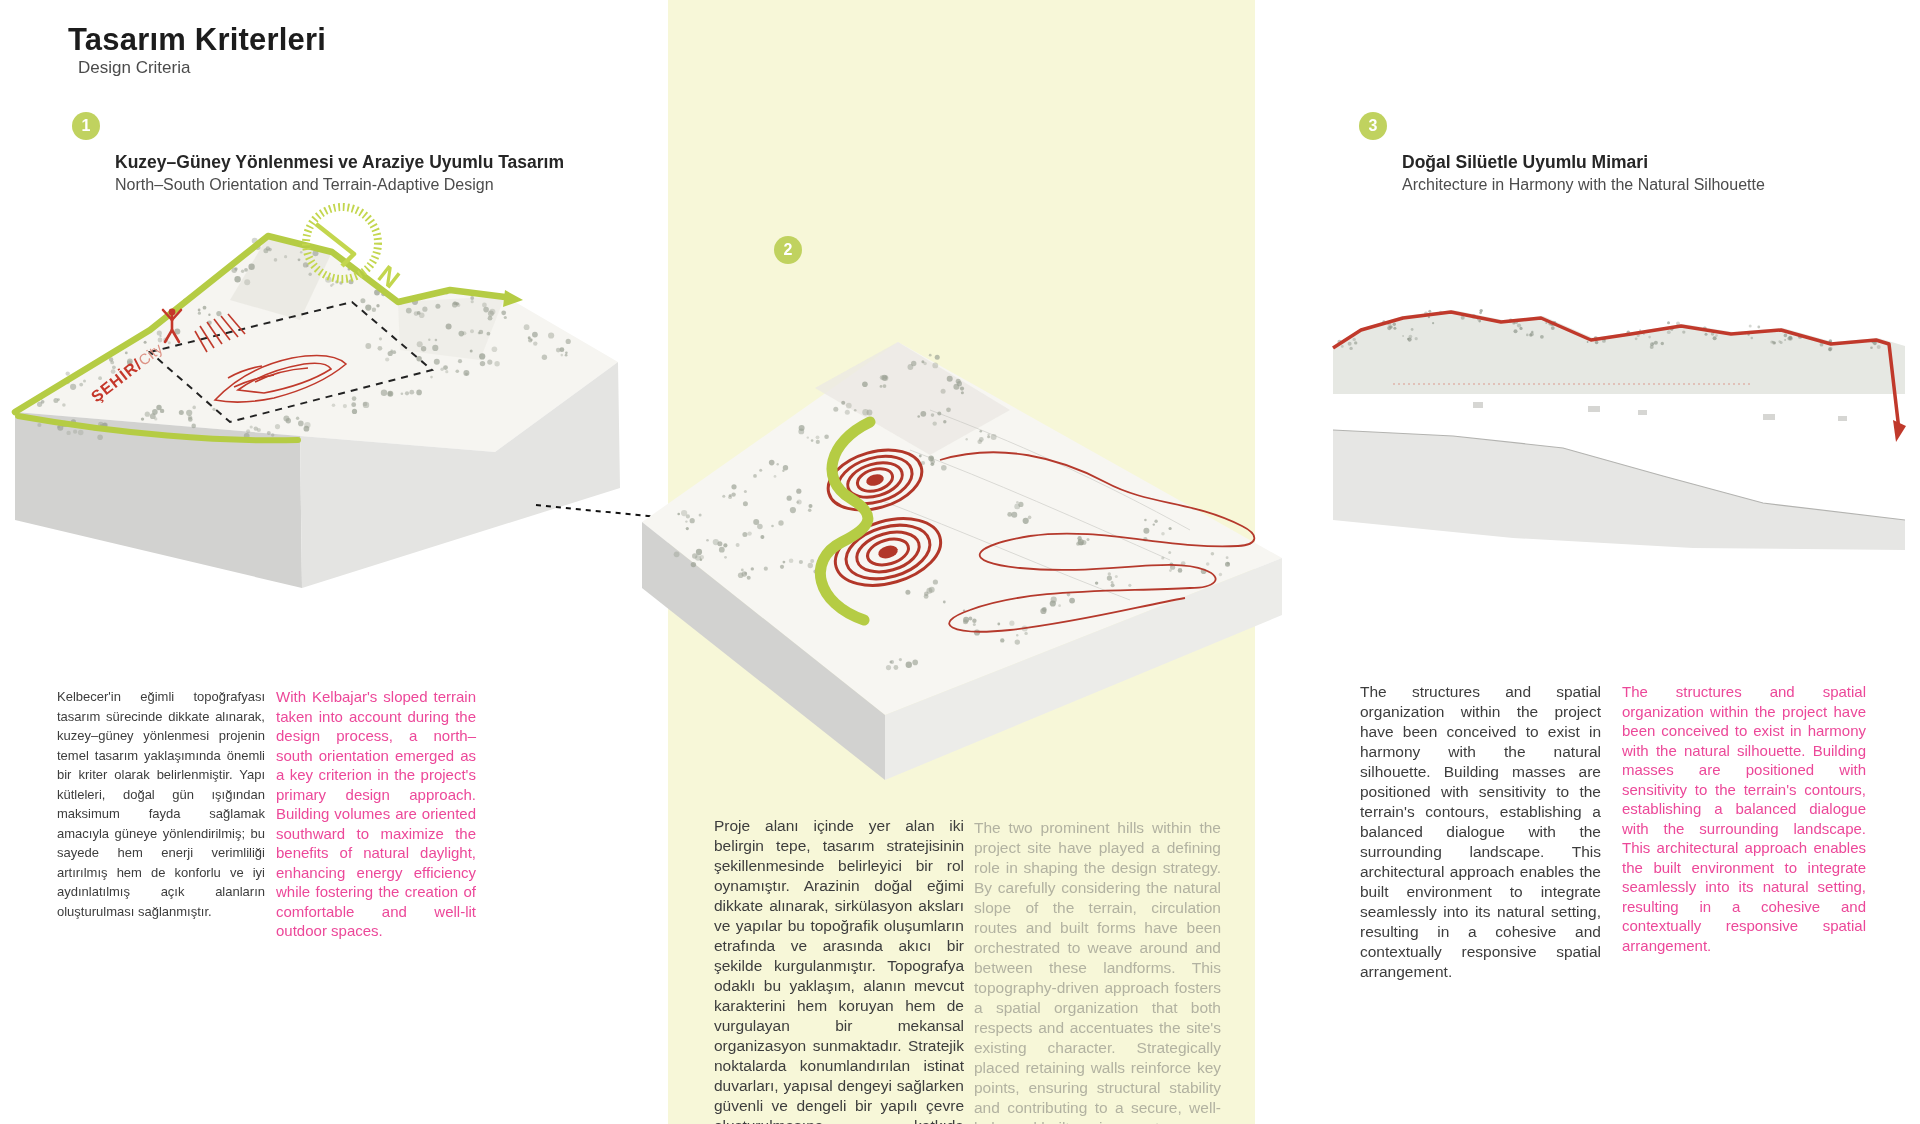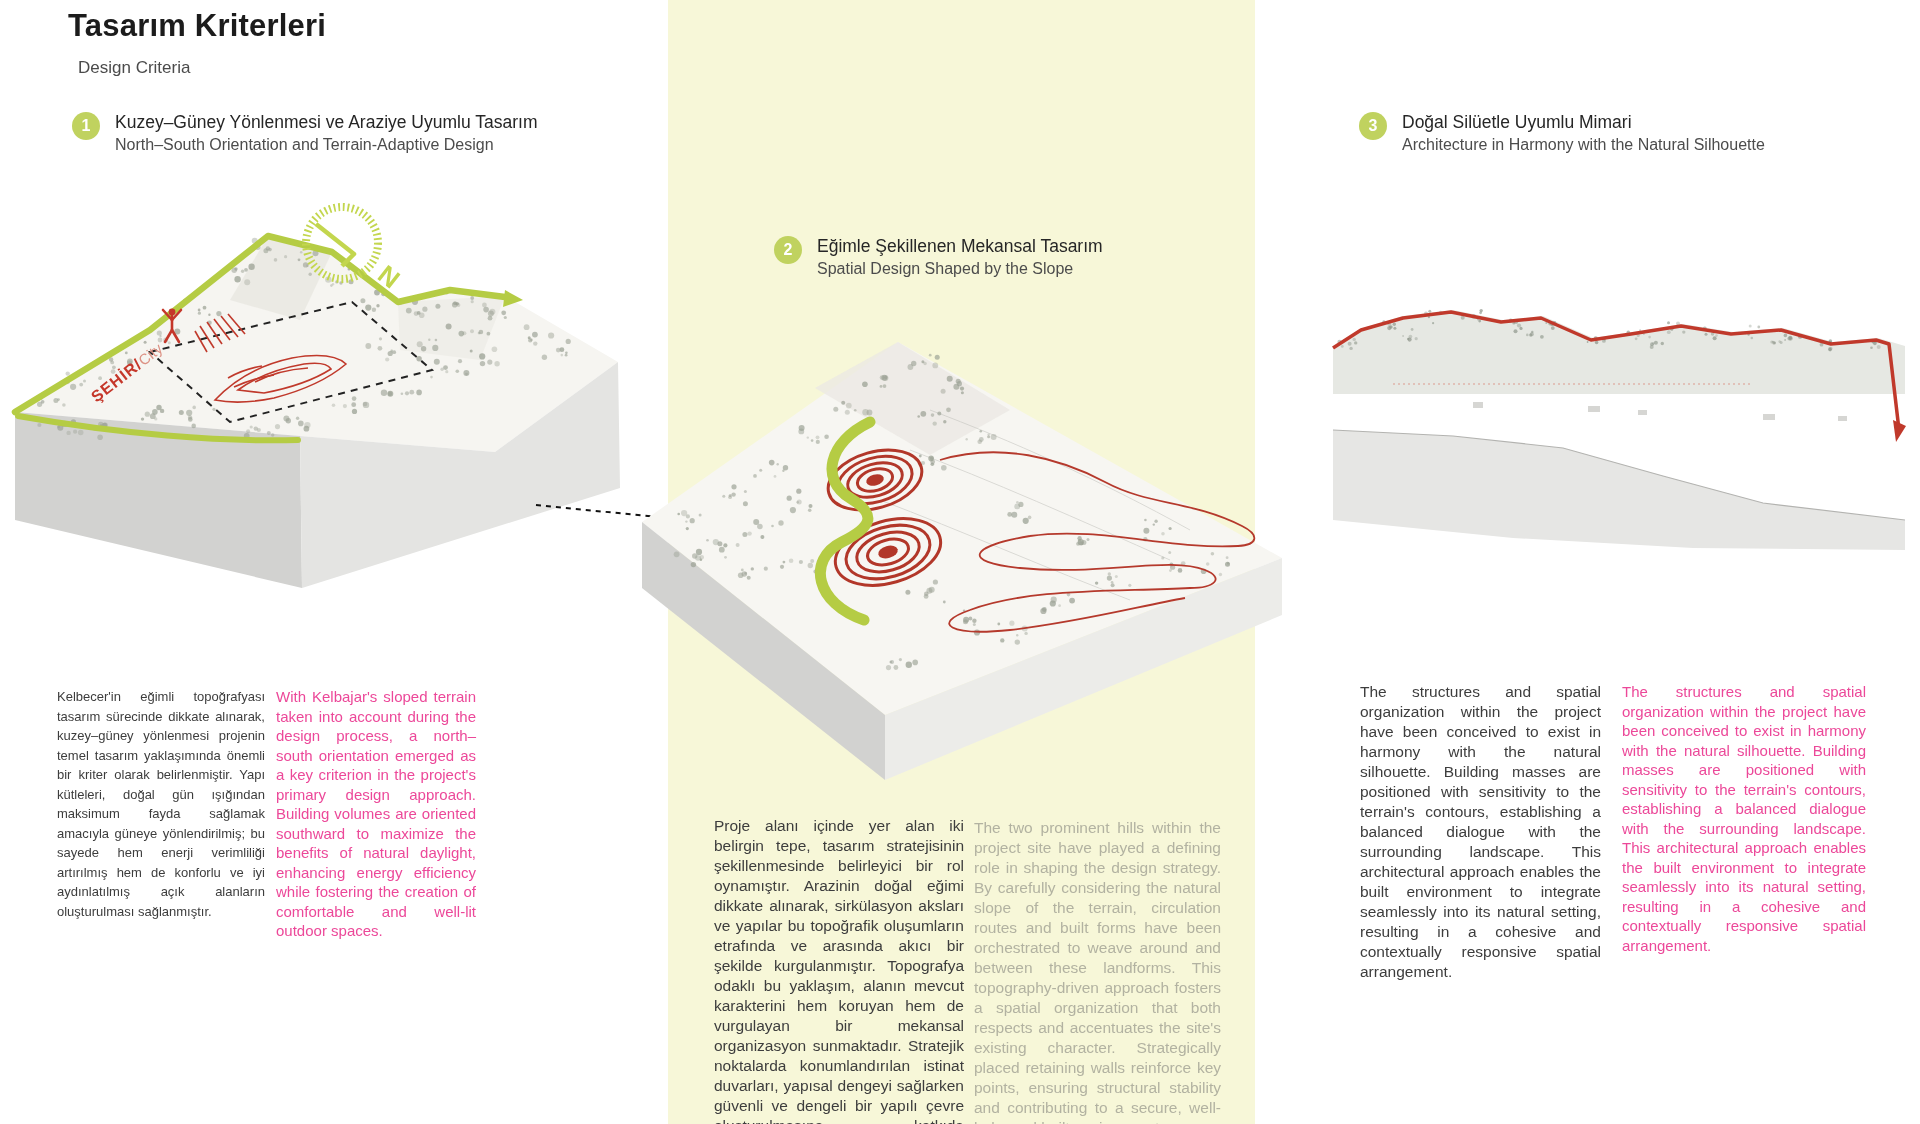--- a/index.html
+++ b/index.html
@@ -1,24 +1,24 @@
 <!DOCTYPE html>
 <html><head>
 <meta charset="utf-8">
 <style>
   html,body{margin:0;padding:0;background:#ffffff;}
   body{font-family:"Liberation Sans","DejaVu Sans",sans-serif;}
   #board{position:relative;width:1920px;height:1124px;background:#ffffff;overflow:hidden;}
   .band{position:absolute;top:0;height:1124px;background:#f7f7d8;}
-  .page-title{position:absolute;left:68px;top:8px;font-size:31px;font-weight:700;color:#1c1c1c;letter-spacing:.2px;}
+  .page-title{position:absolute;left:68px;top:22px;font-size:31px;font-weight:700;color:#1c1c1c;letter-spacing:.2px;}
   .page-subtitle{position:absolute;left:78px;top:58px;font-size:17px;color:#4b4b4b;}
   .sec-head{position:absolute;display:flex;gap:15px;align-items:flex-start;}
   .badge{width:28px;height:28px;border-radius:50%;background:#c0d25f;color:#ffffff;font-weight:700;
          font-size:16px;display:flex;align-items:center;justify-content:center;flex:0 0 28px;}
-  .sec-title{font-size:17.5px;font-weight:400;color:#262626;line-height:21px;}
+  .sec-title{font-size:17.5px;font-weight:700;color:#262626;line-height:21px;margin-top:40px;}
   .sec-sub{font-size:16px;color:#4c4c4c;line-height:19px;margin-top:2px;}
   .col{position:absolute;text-align:justify;}
   .tr-dark{font-size:13px;line-height:19.5px;color:#3d3d3d;}
   .en-light{font-size:15px;line-height:19.5px;color:#ec4899;}
   .tr-dark2{font-size:15.5px;line-height:20px;color:#3d3d3d;}
   .en-band{font-size:15.5px;line-height:20px;color:#b2b2a1;}
   .city-label{position:absolute;left:88px;top:392px;transform:rotate(-38deg);transform-origin:0 0;white-space:nowrap;}
   .city-bold{color:#c5372a;font-weight:700;font-size:16px;letter-spacing:1px;}
   .city-light{color:#dc9184;font-size:15px;}
   svg{position:absolute;overflow:visible;}
@@ -36,24 +36,20 @@
   <div class="sec-head" style="left:72px;top:112px;width:540px;">
     <div class="badge">1</div>
     <div>
       <div class="sec-title">Kuzey–Güney Yönlenmesi ve Araziye Uyumlu Tasarım</div>
       <div class="sec-sub">North–South Orientation and Terrain-Adaptive Design</div>
     </div>
   </div>
 
   <div class="sec-head" style="left:774px;top:236px;width:470px;">
     <div class="badge">2</div>
-    <div>
-      <div class="sec-title">Eğimle Şekillenen Mekansal Tasarım</div>
-      <div class="sec-sub">Spatial Design Shaped by the Slope</div>
-    </div>
   </div>
 
   <div class="sec-head" style="left:1359px;top:112px;width:540px;">
     <div class="badge">3</div>
     <div>
       <div class="sec-title">Doğal Silüetle Uyumlu Mimari</div>
       <div class="sec-sub">Architecture in Harmony with the Natural Silhouette</div>
     </div>
   </div>
 

